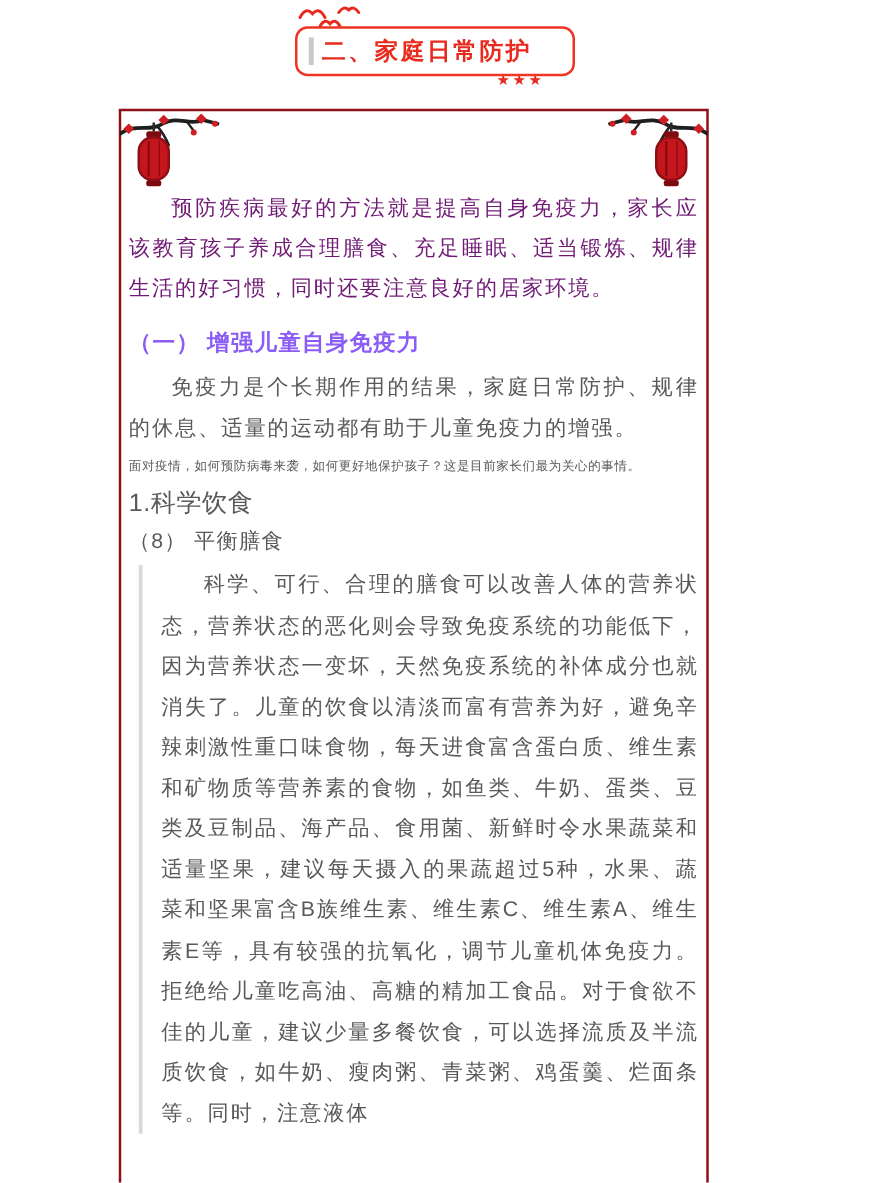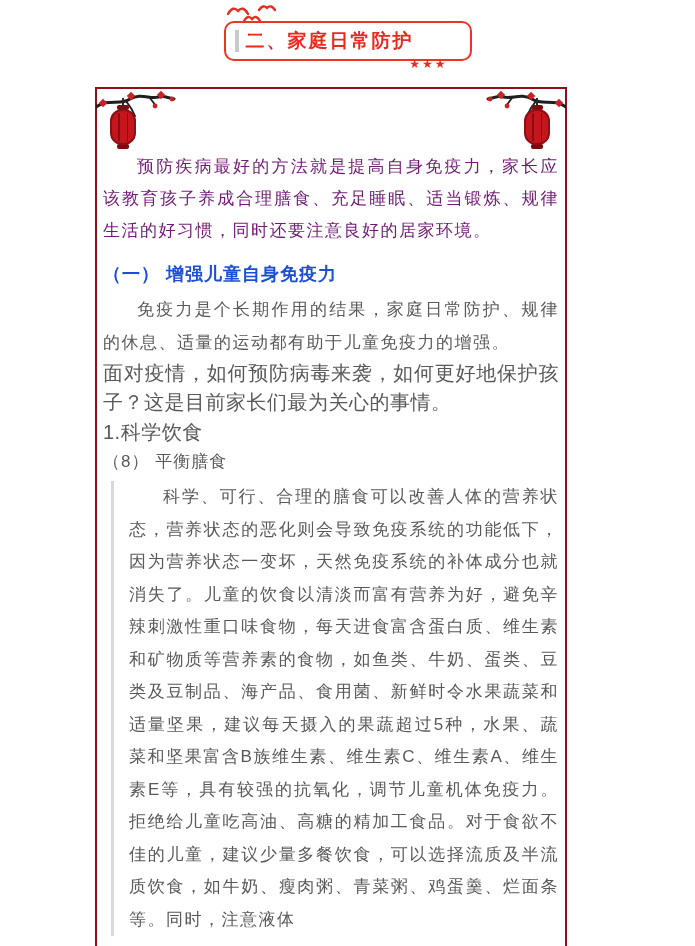--- a/index.html
+++ b/index.html
@@ -1,20 +1,20 @@
 <!DOCTYPE html>
 <html><head>
 <meta charset="utf-8">
 <style>
   * { margin:0; padding:0; box-sizing:border-box; }
   html,body { width:695px; height:946px; background:#ffffff; overflow:hidden; position:relative;
     font-family:"Liberation Sans","DejaVu Sans",sans-serif; }
 
   
-  .banner-wrap { position:relative; width:248px; margin:21px auto 0; }
+  .banner-wrap { position:relative; width:224px; margin:21px auto 0; }
   .banner-box { position:relative; height:40px; background:#fff; border:2px solid #ee3524;
     border-radius:10px; display:flex; align-items:center; gap:7px; padding:0 12px 0 9px; }
   .banner-bar { width:4px; height:22px; background:#c9c9c9; flex:0 0 auto; }
   .banner-title { font-size:19px; font-weight:bold; color:#e72c1f; letter-spacing:2px; white-space:nowrap; }
   .banner-birds { position:absolute; top:-20px; left:2px; }
   .banner-stars { position:absolute; bottom:-9px; right:24px; color:#e72c1f; font-size:12px;
     letter-spacing:2px; line-height:12px; }
 
   
   .card { position:absolute; left:95px; top:87px; width:472px; height:1000px;
@@ -30,24 +30,24 @@
   .lantern-body { position:relative; width:26px; height:36px; background:#c5161d;
     border:2px solid #8c1015; border-radius:12px; margin:-1px auto; }
   .lantern-body::before, .lantern-body::after { content:""; position:absolute; top:2px; bottom:2px;
     width:1.5px; background:rgba(120,8,12,.75); }
   .lantern-body::before { left:6px; } .lantern-body::after { right:6px; }
 
   .card-content { padding:62px 6px 0 6px; color:#595959; }
   .para { font-size:17px; line-height:32px; letter-spacing:1.5px; text-align:justify;
     text-indent:2em; color:#701a75; }
   .heading-1 { margin-top:12px; font-size:18px; line-height:30px; font-weight:bold;
-    color:#1d4ed8; letter-spacing:1px; }
+    color:#8b5cf6; letter-spacing:1px;font-family:Liberation Serif, serif; }
   .para-2 { margin-top:4px; font-size:17px; line-height:33px; letter-spacing:1.5px;
     text-align:justify; text-indent:2em; }
-  .para-small { font-size:20px; line-height:29px; letter-spacing:.5px; text-align:justify; }
+  .para-small { font-size:10px; line-height:29px; letter-spacing:.5px; text-align:justify; }
   .sub-num { font-size:20px; line-height:30px; letter-spacing:.5px; }
   .sub-title { font-size:17px; line-height:30px; letter-spacing:1px; }
   .quote { margin-top:4px; margin-left:8px; border-left:3px solid #d9d9d9; padding-left:15px;
     font-size:17px; line-height:32.5px; letter-spacing:1.5px; text-align:justify; text-indent:2em; }
 </style>
 </head>
 <body>
 
 <div class="banner-wrap">
   <span class="banner-birds">

